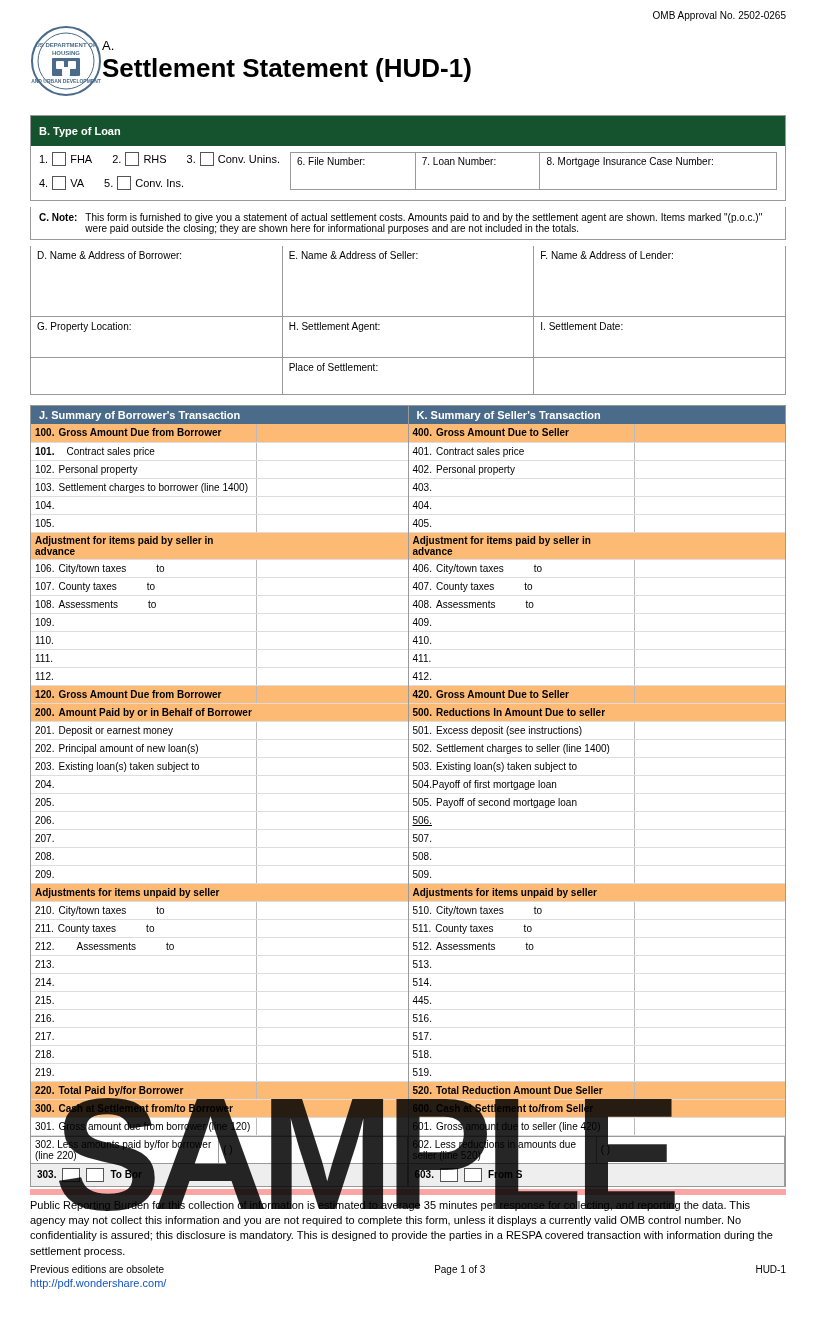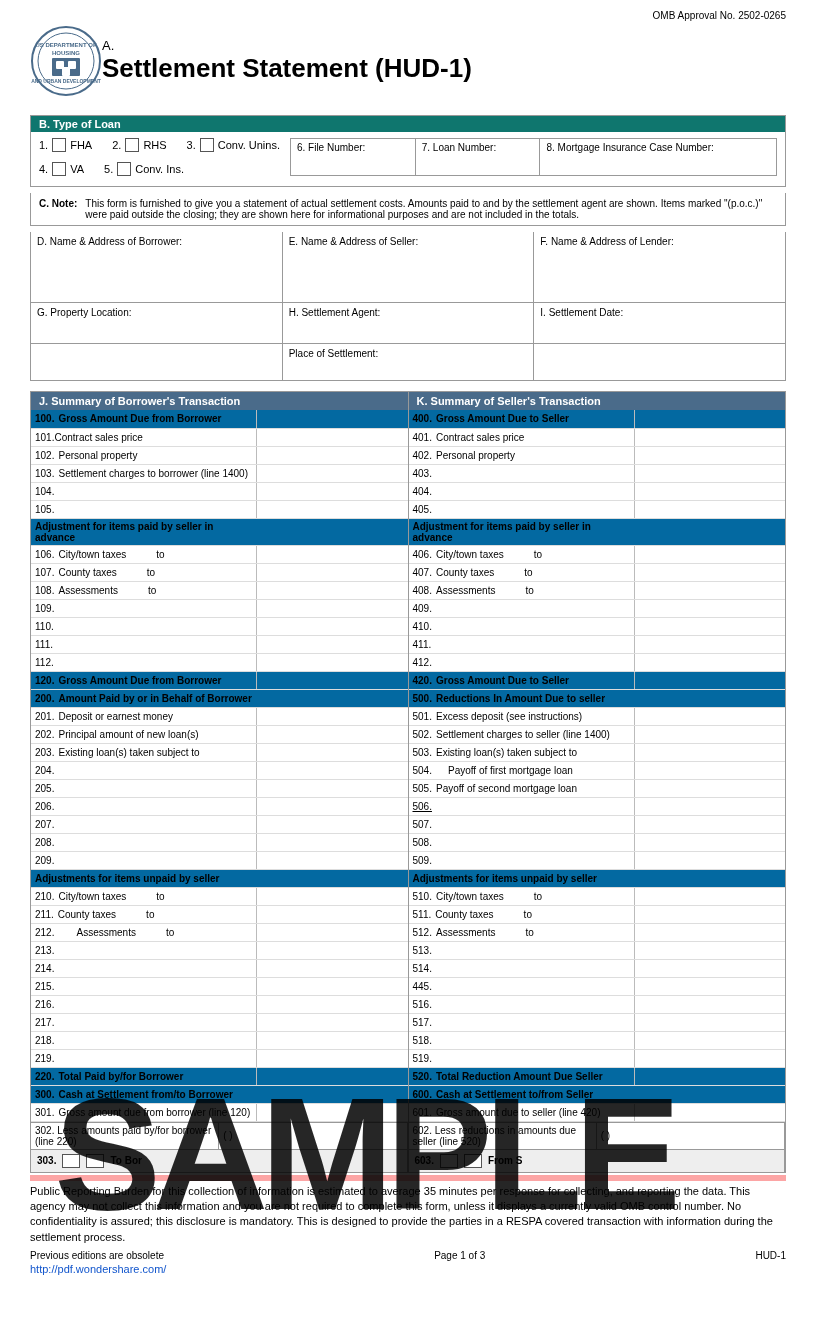--- a/index.html
+++ b/index.html
@@ -30,25 +30,25 @@
       font-size: 26px;
       font-weight: bold;
     }
 
     
     .section-b {
       border: 1px solid #999;
       margin-bottom: 6px;
     }
     .section-header {
-      background: #0f766e;
+      background: #14532d;
       color: #fff;
       font-weight: bold;
       font-size: 11px;
-      padding: 2px 8px;
+      padding: 9px 8px;
     }
     .loan-type-row {
       display: flex;
       align-items: center;
       gap: 8px;
       margin-bottom: 4px;
       flex-wrap: wrap;
     }
     .loan-type-row .item {
       display: flex;
@@ -145,21 +145,21 @@
       border-collapse: collapse;
     }
     .form-table td {
       border-bottom: 1px solid #ddd;
       padding: 2px 4px;
       font-size: 10px;
       height: 18px;
     }
     .form-table tr.bold-row td {
       font-weight: bold;
-      background: #0369a1;
+      background: #fdba74;
     }
     .form-table .val-col {
       width: 90px;
       border-left: 1px solid #bbb;
     }
 
     
     .watermark {
       position: absolute;
       bottom: 110px;
@@ -356,21 +356,21 @@
 
     <div class="summary-col">
       <div class="summary-header">J. Summary of Borrower's Transaction</div>
       <table class="form-table">
         <tbody id="borrower-rows">
             <tr class="bold-row">
               <td style="width: 60%;"><span style="margin-right:4px;">100.</span><span>Gross Amount Due from Borrower</span></td>
               <td class="val-col"></td>
             </tr>
             <tr>
-              <td style="width: 60%;"><span style="margin-right:0;">101.</span><span>Contract sales price</span></td>
+              <td style="width: 60%;"><span style="margin-right:12px;font-weight:bold;">101.</span><span>Contract sales price</span></td>
               <td class="val-col"></td>
             </tr>
             <tr>
               <td style="width: 60%;"><span style="margin-right:4px;">102.</span><span>Personal property</span></td>
               <td class="val-col"></td>
             </tr>
             <tr>
               <td style="width: 60%;"><span style="margin-right:4px;">103.</span><span>Settlement charges to borrower (line 1400)</span></td>
               <td class="val-col"></td>
             </tr>
@@ -606,21 +606,21 @@
             </tr>
             <tr>
               <td style="width: 60%;"><span style="margin-right:4px;">502.</span><span>Settlement charges to seller (line 1400)</span></td>
               <td class="val-col"></td>
             </tr>
             <tr>
               <td style="width: 60%;"><span style="margin-right:4px;">503.</span><span>Existing loan(s) taken subject to</span></td>
               <td class="val-col"></td>
             </tr>
             <tr>
-              <td style="width: 60%;"><span style="margin-right:16px;">504.</span><span>Payoff of first mortgage loan</span></td>
+              <td style="width: 60%;"><span style="margin-right:0;">504.</span><span>Payoff of first mortgage loan</span></td>
               <td class="val-col"></td>
             </tr>
             <tr>
               <td style="width: 60%;"><span style="margin-right:4px;">505.</span><span>Payoff of second mortgage loan</span></td>
               <td class="val-col"></td>
             </tr>
             <tr>
               <td style="width: 60%; text-decoration: underline;"><span style="margin-right:4px;">506.</span><span></span></td>
               <td class="val-col"></td>
             </tr>

